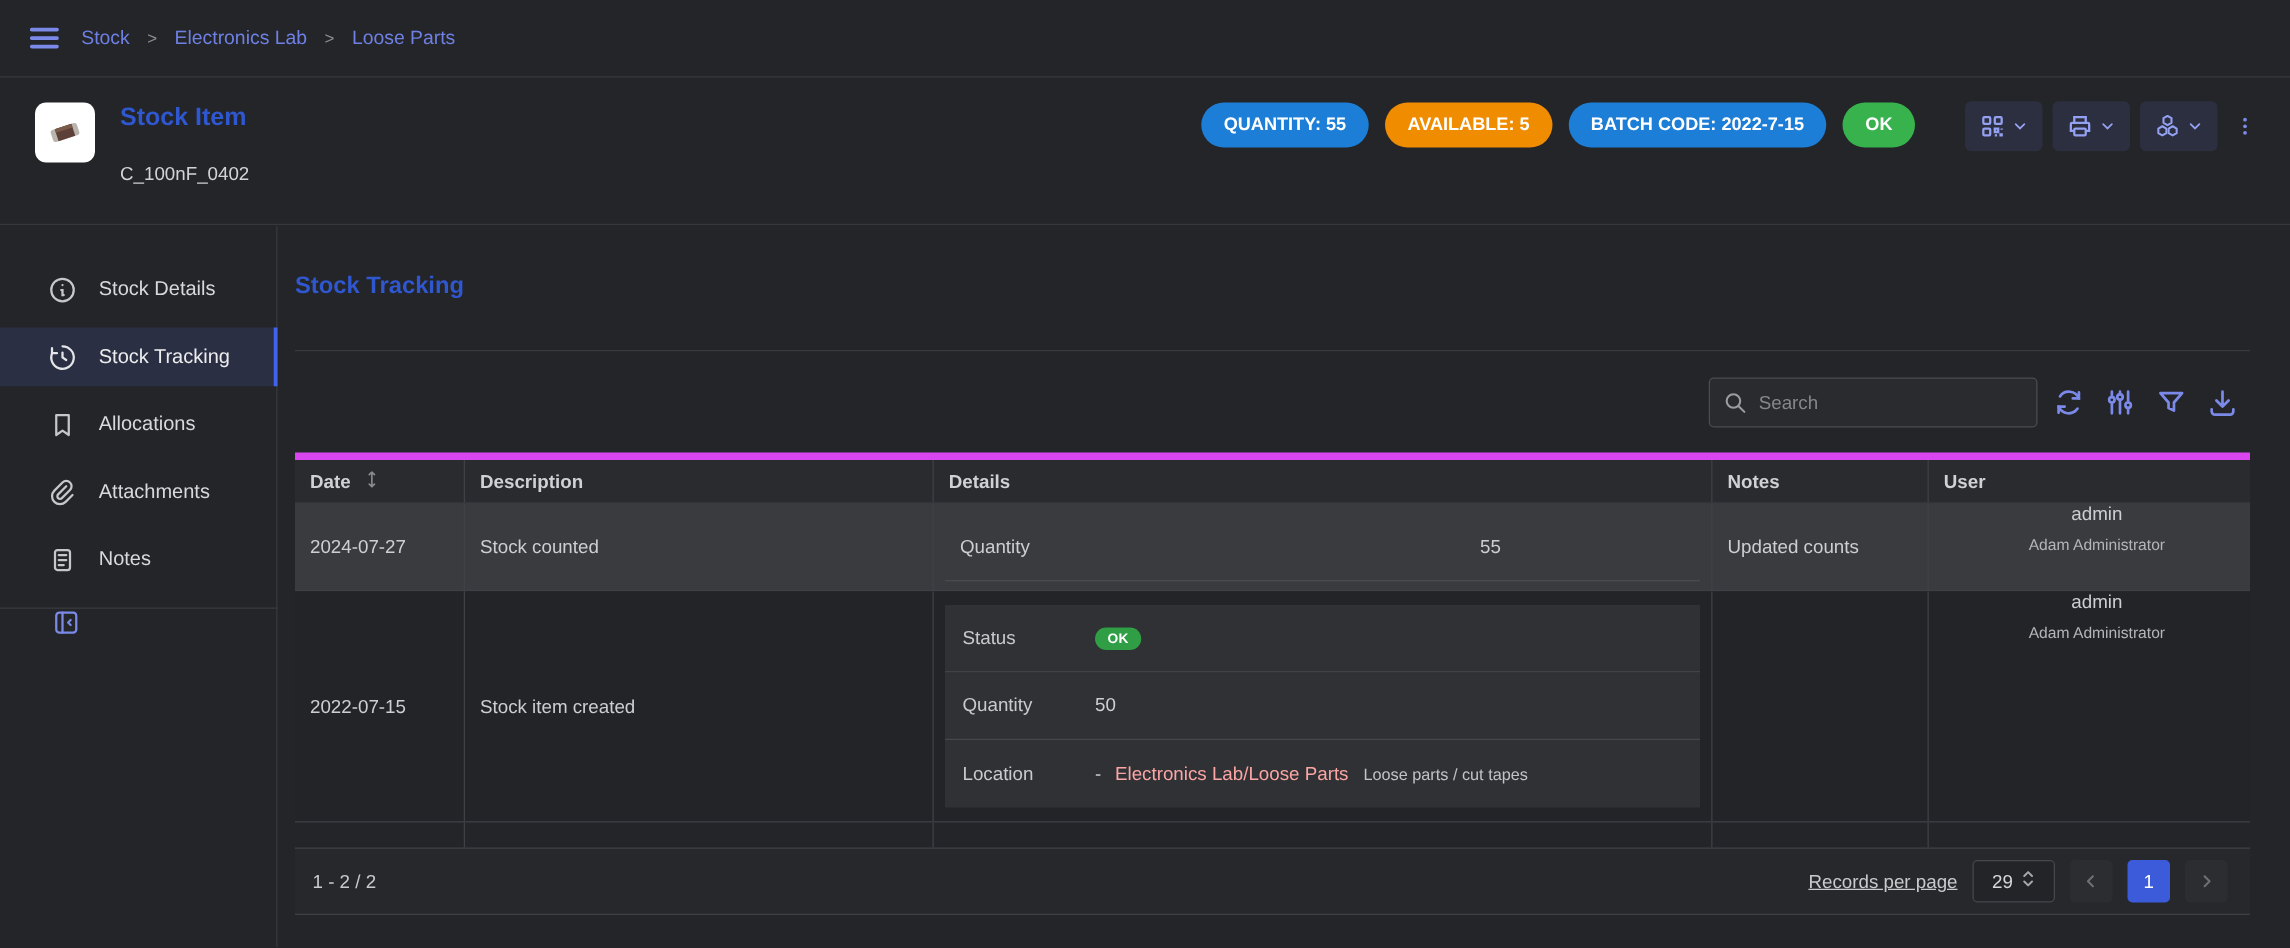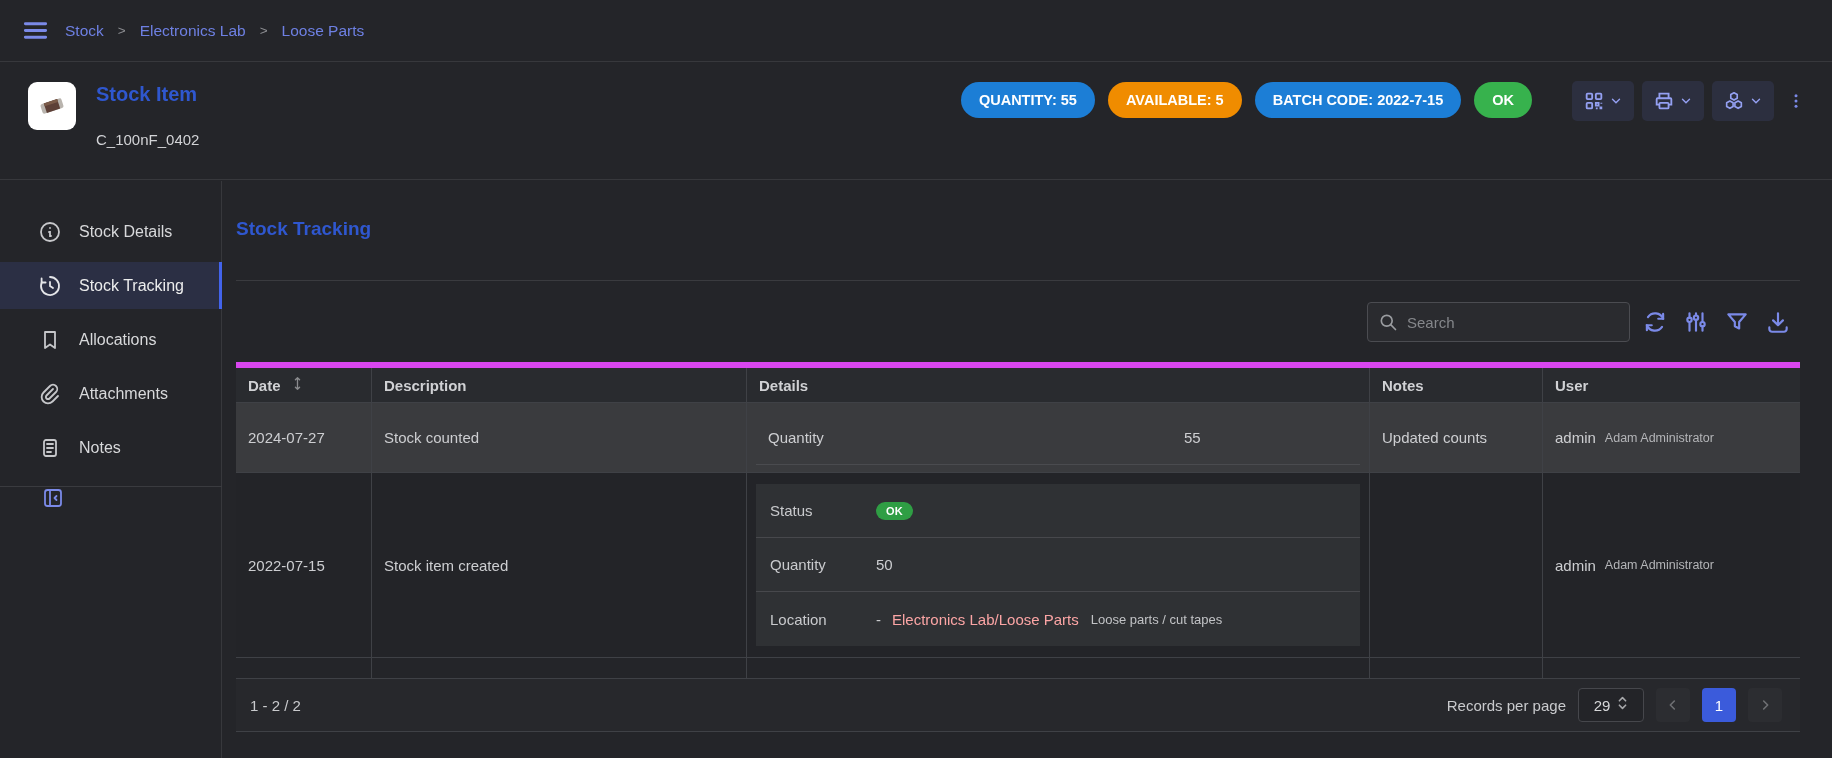--- a/index.html
+++ b/index.html
@@ -75,21 +75,21 @@
         font-size:15px; font-weight:bold; color:#d0d1d4; border-left:1px solid #3f4146; cursor:pointer; }
   .th:first-child { border-left:none; }
   .sort-ico { color:#8a8b8e; }
 
   .tbody-row1 { height:70px; background:#3a3b3e; border-bottom:1px solid #3f4146; }
   .tbody-row2 { height:185px; background:#232428; border-bottom:1px solid #3f4146; }
   .td { display:flex; align-items:center; padding-left:12px; font-size:15px; color:#cdced1;
         border-left:1px solid #3f4146; overflow:hidden; }
   .td:first-child { border-left:none; }
   .td.details-cell { display:block; padding:0; }
-  .user-cell { gap:9px; align-items:baseline; padding-top:0; }
+  .user-cell { gap:9px; align-items:baseline; padding-top:0;flex-direction:column; }
   .user-cell { display:flex; align-items:center; }
   .user-name { font-size:15px; color:#cdced1; }
   .user-full { font-size:12.5px; color:#b4b5b8; }
 
   
   .detail-single { margin:8px 9px 0 9px; height:54px; display:flex; align-items:center;
                    position:relative; border-bottom:1px solid #4a4b4f; }
   .detail-single .dlabel { padding-left:12px; font-size:15px; color:#cdced1; }
   .detail-single .dvalue { position:absolute; left:428px; font-size:15px; color:#cdced1; }
 
@@ -106,21 +106,21 @@
   .loc-desc { color:#c2c3c6; font-size:13px; margin-left:12px; }
 
   .spacer-row { height:20px; }
   .spacer-row .td { background:transparent; }
 
   
   .tfoot { height:54px; border-top:1px solid #3f4146; border-bottom:1px solid #3f4146;
            background:#27282c; display:flex; align-items:center; }
   .range-label { margin-left:14px; font-size:15px; color:#c9cacd; }
   .foot-right { margin-left:auto; margin-right:18px; display:flex; align-items:center; gap:12px; }
-  .rpp-label { font-size:15px; color:#c9cacd; }
+  .rpp-label { font-size:15px; color:#c9cacd;text-decoration:underline; }
   .page-size { width:66px; height:34px; background:#232428; border:1px solid #46474c; border-radius:4px;
                display:flex; align-items:center; justify-content:center; gap:7px; cursor:pointer; }
   .page-size .val { font-size:15px; color:#d6d7d9; }
   .page-size .spin { color:#a7a8ab; }
   .pg-btn { width:34px; height:34px; border-radius:4px; background:#2c2d31; border:none;
             display:flex; align-items:center; justify-content:center; color:#6f7074; cursor:pointer; }
   .pg-btn.current { background:#3b5bdb; color:#ffffff; font-size:15px; }
 </style>
 </head>
 <body>

